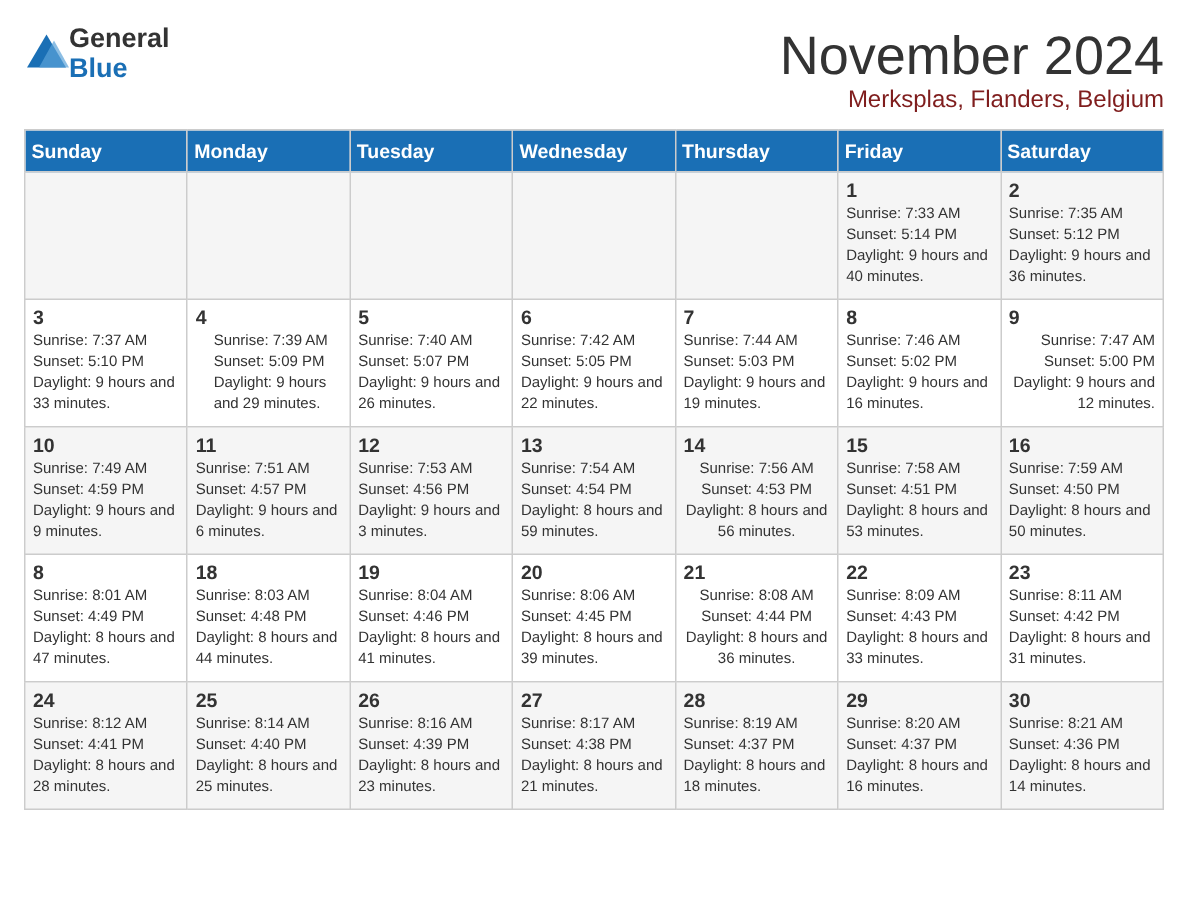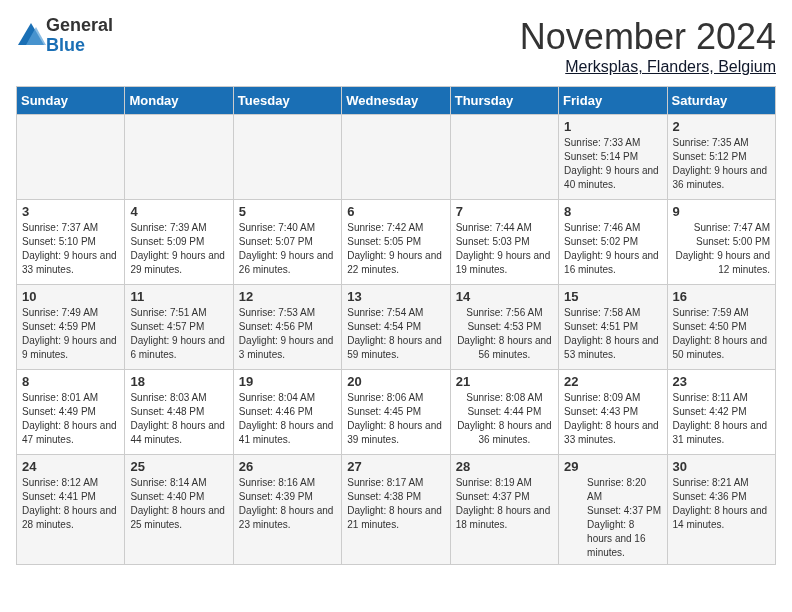--- a/index.html
+++ b/index.html
@@ -43,22 +43,21 @@
     .title-area {
       text-align: right;
     }
     .month-title {
       font-size: 36px;
       font-weight: normal;
       color: #333;
     }
     .location-title {
       font-size: 16px;
-      color: #0f172a;
-      text-decoration: underline;
+      color: #7f1d1d;
     }
     table {
       width: 100%;
       border-collapse: collapse;
       table-layout: fixed;
       padding-left: 36px;
     }
     thead tr th {
       background-color: #1a6fb5;
       color: #fff;
@@ -151,21 +150,21 @@
       </tr>
       <tr>
         <td>
           <span class="day-num">3</span>
           <div class="day-info" style="white-space: pre-line;">Sunrise: 7:37 AM
 Sunset: 5:10 PM
 Daylight: 9 hours and 33 minutes.</div>
         </td>
         <td>
           <span class="day-num">4</span>
-          <div class="day-info" style="white-space: pre-line;">Sunrise: 7:39 AM
+          <div class="day-info" style="white-space: pre-line; margin-left: 12px;">Sunrise: 7:39 AM
 Sunset: 5:09 PM
 Daylight: 9 hours and 29 minutes.</div>
         </td>
         <td>
           <span class="day-num">5</span>
           <div class="day-info" style="white-space: pre-line;">Sunrise: 7:40 AM
 Sunset: 5:07 PM
 Daylight: 9 hours and 26 minutes.</div>
         </td>
         <td>
@@ -307,21 +306,21 @@
 Daylight: 8 hours and 21 minutes.</div>
         </td>
         <td>
           <span class="day-num">28</span>
           <div class="day-info" style="white-space: pre-line;">Sunrise: 8:19 AM
 Sunset: 4:37 PM
 Daylight: 8 hours and 18 minutes.</div>
         </td>
         <td>
           <span class="day-num">29</span>
-          <div class="day-info" style="white-space: pre-line; margin-left: 23px;">Sunrise: 8:20 AM
+          <div class="day-info" style="white-space: pre-line;">Sunrise: 8:20 AM
 Sunset: 4:37 PM
 Daylight: 8 hours and 16 minutes.</div>
         </td>
         <td>
           <span class="day-num">30</span>
           <div class="day-info" style="white-space: pre-line;">Sunrise: 8:21 AM
 Sunset: 4:36 PM
 Daylight: 8 hours and 14 minutes.</div>
         </td>
       </tr>

